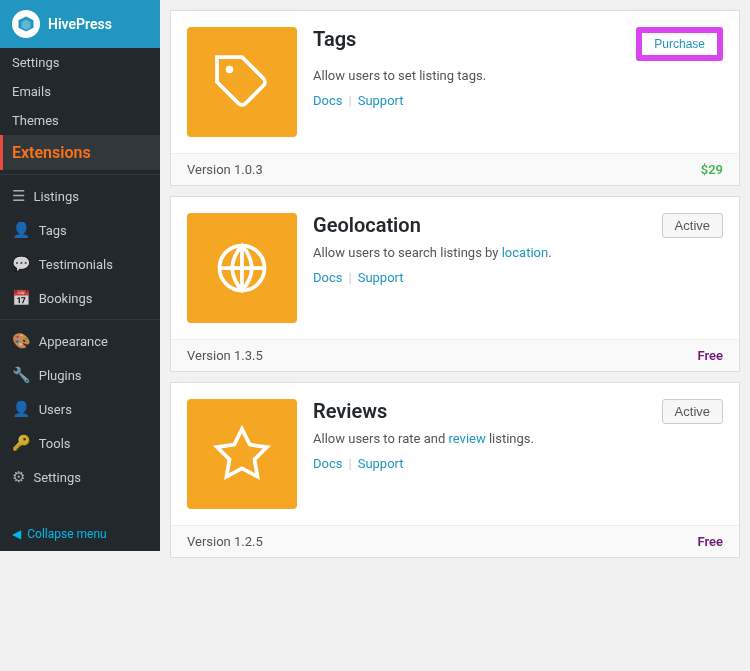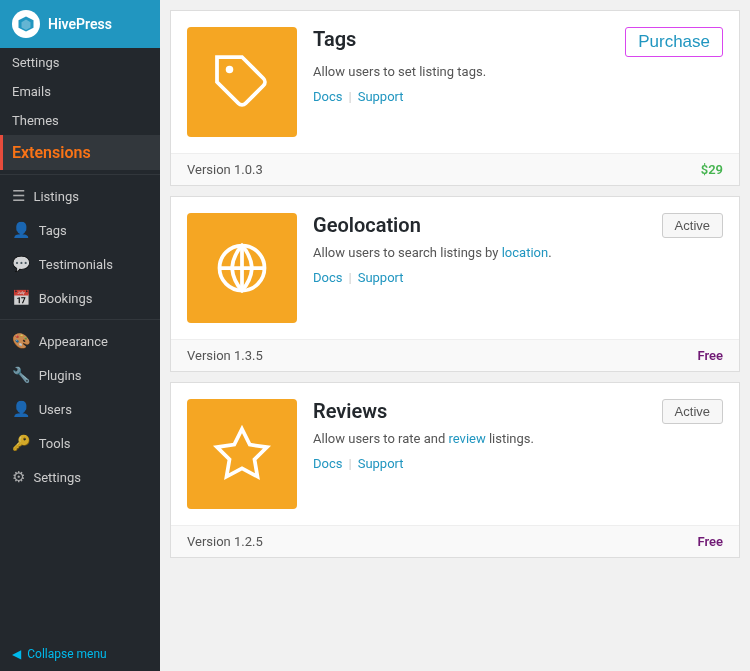--- a/index.html
+++ b/index.html
@@ -6,21 +6,21 @@
     body { font-family: -apple-system, BlinkMacSystemFont, "Segoe UI", Roboto, sans-serif; font-size: 13px; background: #f1f1f1; display: flex; height: 671px; overflow: hidden; }
 
     
     #sidebar {
       width: 160px;
       min-width: 160px;
       background: #23282d;
       color: #eee;
       display: flex;
       flex-direction: column;
-      height: 671px;
+      height: 551px;
       overflow-y: auto;
     }
     .sidebar-logo {
       background: #2196c0;
       padding: 10px 12px;
       display: flex;
       align-items: center;
       gap: 8px;
       color: #fff;
       font-size: 14px;
@@ -119,27 +119,27 @@
       margin-bottom: 6px;
     }
 
     .ext-title {
       font-size: 20px;
       font-weight: 600;
       color: #23282d;
     }
 
     .btn-purchase {
-      border: 1px solid #d946ef;
+      border: 6px solid #d946ef;
       background: #fff;
       color: #2196c0;
       padding: 4px 12px;
       border-radius: 3px;
       cursor: pointer;
-      font-size: 17px;
+      font-size: 12px;
     }
 
     .btn-active {
       border: 1px solid #ccc;
       background: #f7f7f7;
       color: #555;
       padding: 4px 12px;
       border-radius: 3px;
       cursor: pointer;
       font-size: 13px;

